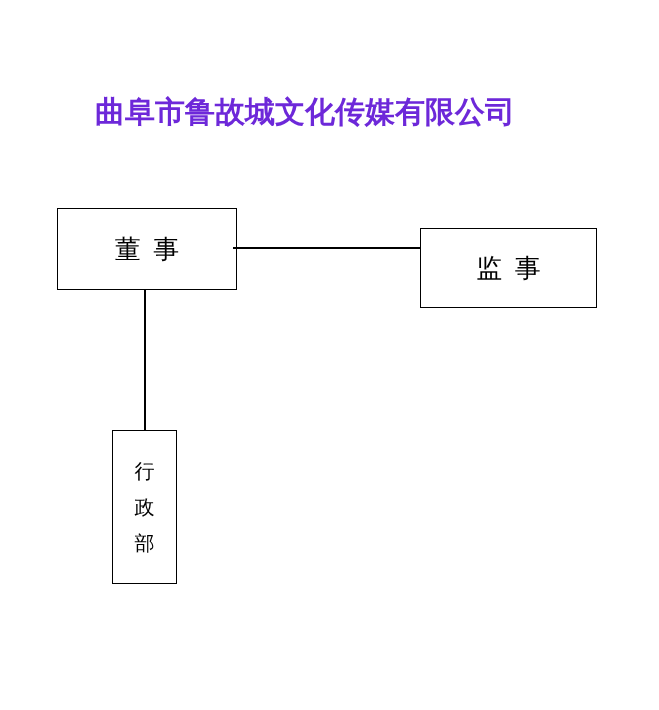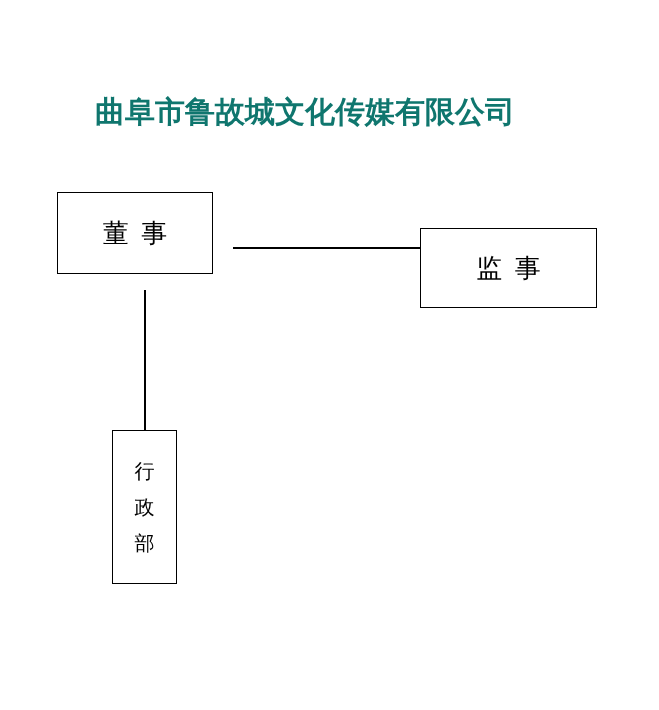--- a/index.html
+++ b/index.html
@@ -17,42 +17,42 @@
     overflow: hidden;
   }
   .title {
     position: absolute;
     left: 95px;
     top: 94px;
     margin: 0;
     font-size: 30px;
     line-height: 36px;
     font-weight: bold;
-    color: #0f766e;
+    color: #6d28d9;
     white-space: nowrap;
   }
   .org-box {
     position: absolute;
     box-sizing: border-box;
     border: 1.5px solid #000000;
     background: #ffffff;
     display: flex;
     align-items: center;
     justify-content: center;
     font-size: 26px;
     color: #000000;
   }
   .org-box .label {
     white-space: nowrap;
     word-spacing: 6px;
   }
   .box-director {
     left: 57px;
-    top: 192px;
-    width: 156px;
+    top: 208px;
+    width: 180px;
     height: 82px;
   }
   .box-supervisor {
     left: 420px;
     top: 208px;
     width: 177px;
     height: 80px;
     margin-top: 20px;
   }
   .box-admin {

